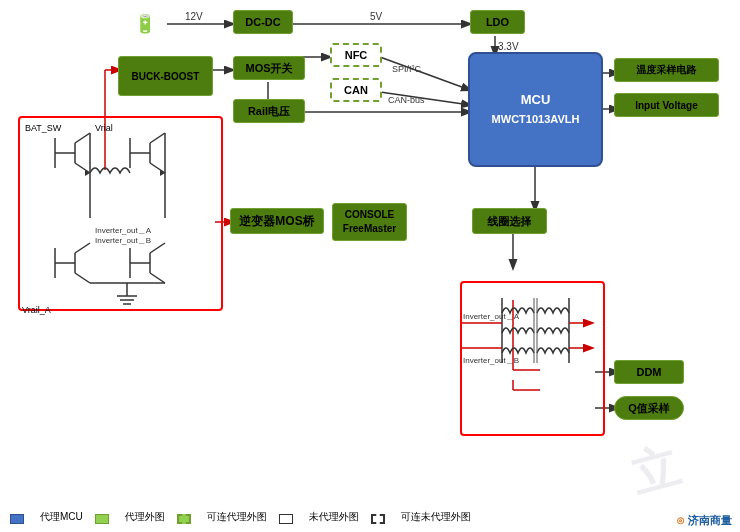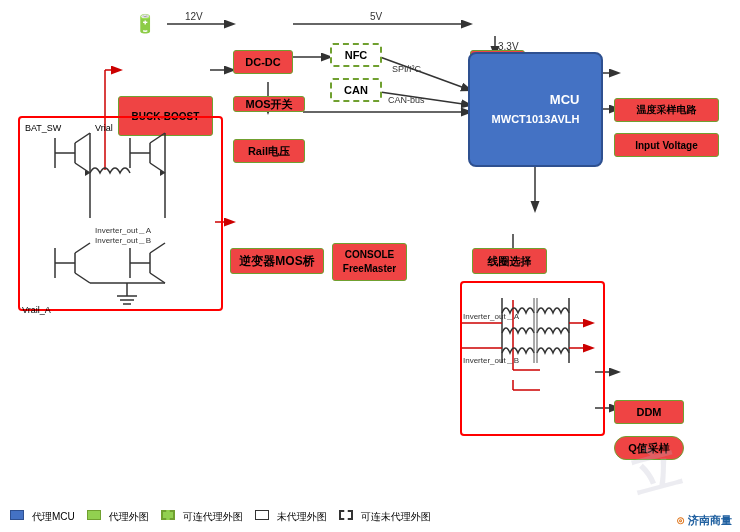--- a/index.html
+++ b/index.html
@@ -35,32 +35,30 @@
       display: flex;
       align-items: center;
       justify-content: center;
       text-align: center;
       font-size: 11px;
       font-weight: bold;
       border-radius: 3px;
     }
 
     .block-green {
-      background: #ef4444;
+      background: #4d7c0f;
       border: 1.5px solid #70a030;
       color: #000;
-      margin-top: 40px;
     }
 
     .block-blue {
       background: #4472c4;
       border: 2px solid #2e5090;
       color: #fff;
       border-radius: 8px;
-      text-align: right;
     }
 
     .block-dashed {
       background: #fff;
       border: 2px dashed #70a030;
       color: #000;
     }
 
     
     .region-red {
@@ -76,22 +74,22 @@
       position: absolute;
       bottom: 8px;
       left: 10px;
       display: flex;
       align-items: center;
       gap: 12px;
       font-size: 10px;
     }
     .legend-item {
       display: flex;
-      align-items: flex-start;
-      gap: 8px;
+      align-items: flex-end;
+      gap: 16px;
     }
     .legend-box {
       width: 14px;
       height: 10px;
       border: 1px solid #333;
     }
 
     
     .watermark {
       position: absolute;
@@ -189,21 +187,21 @@
   </div>
 
   <div class="block block-green" style="left:470px;top:10px;width:55px;height:24px;">
     <span>LDO</span>
   </div>
 
   <div class="block block-green" style="left:118px;top:56px;width:95px;height:40px;font-size:10px;">
     <span>BUCK-BOOST</span>
   </div>
 
-  <div class="block block-green" style="left:233px;top:56px;width:72px;height:16px;">
+  <div class="block block-green" style="left:233px;top:56px;width:72px;height:24px;">
     <span>MOS开关</span>
   </div>
 
   <div class="block block-dashed" style="left:330px;top:43px;width:52px;height:24px;align-items:center;">
     <span>NFC</span>
   </div>
 
   <div class="block block-dashed" style="left:330px;top:78px;width:52px;height:24px;border-color:#70a030;">
     <span>CAN</span>
   </div>

